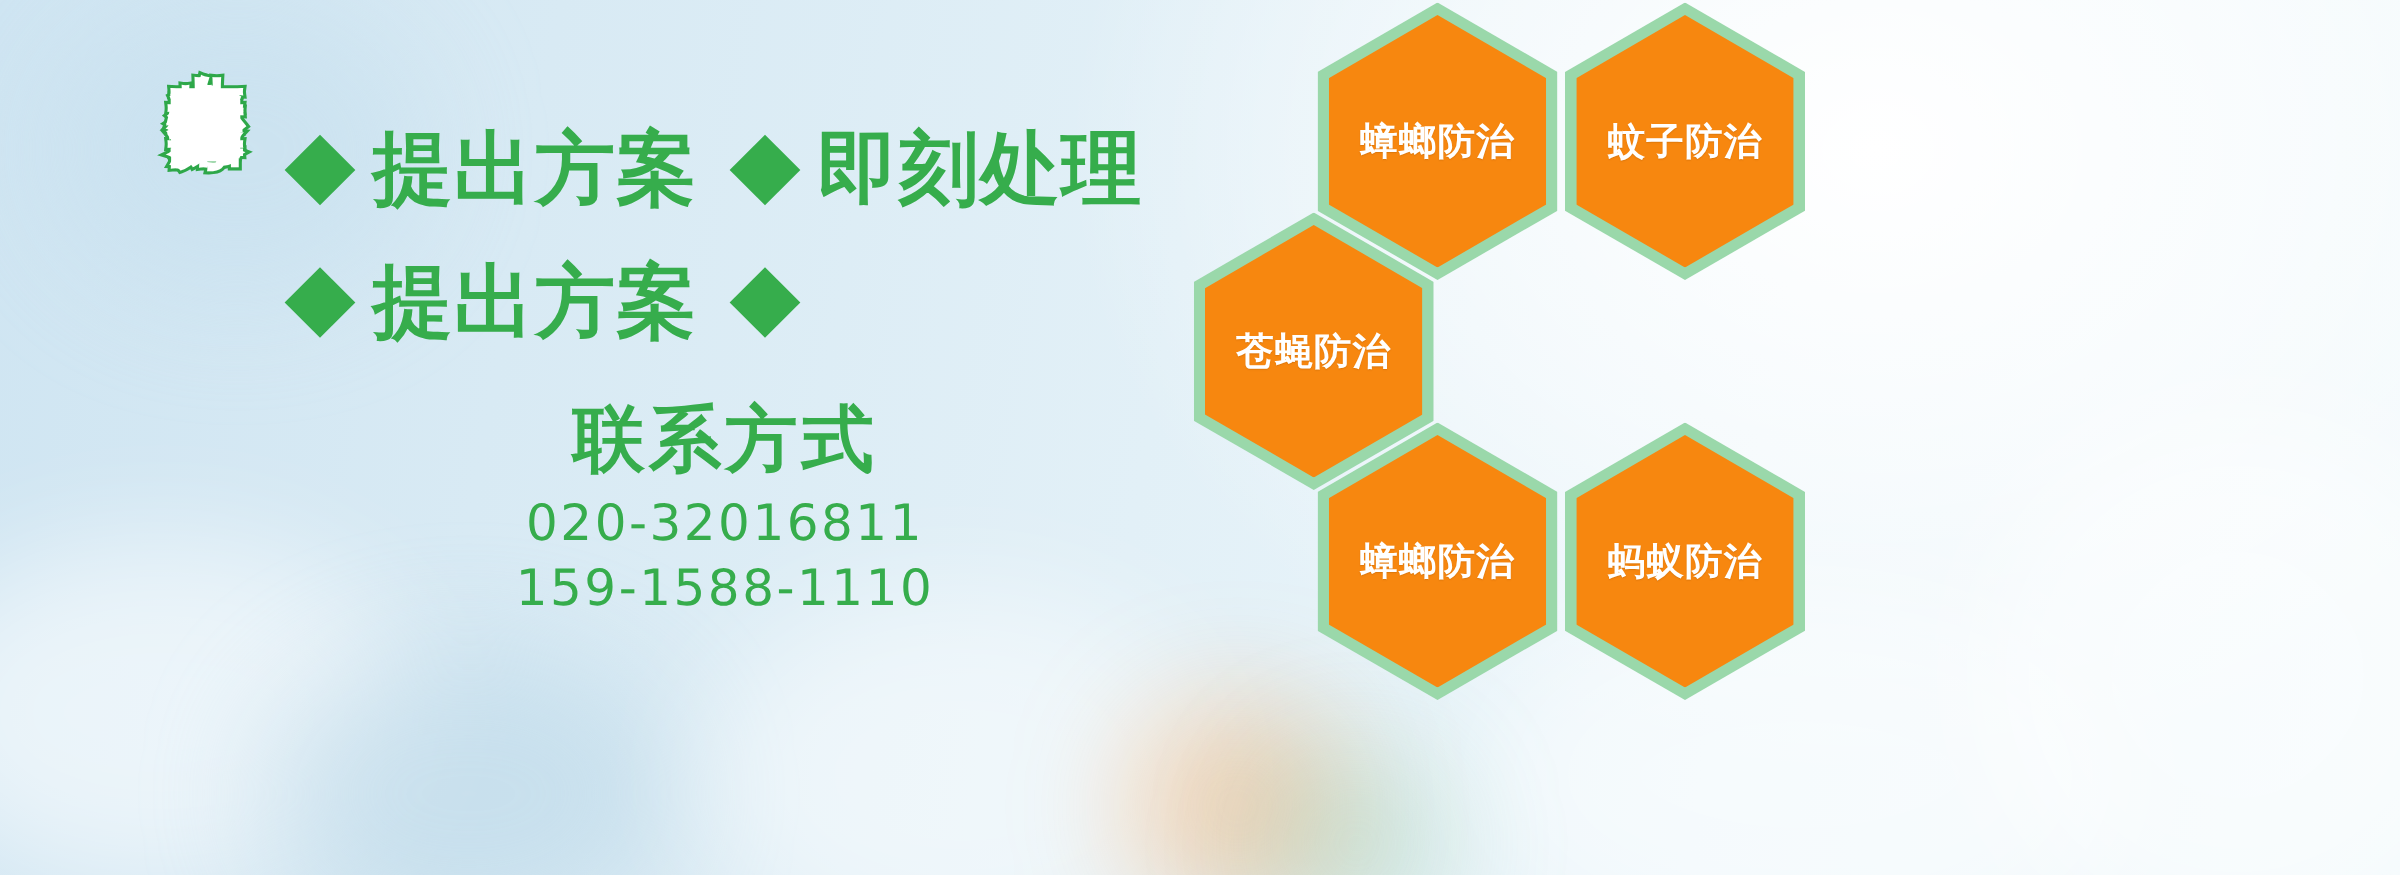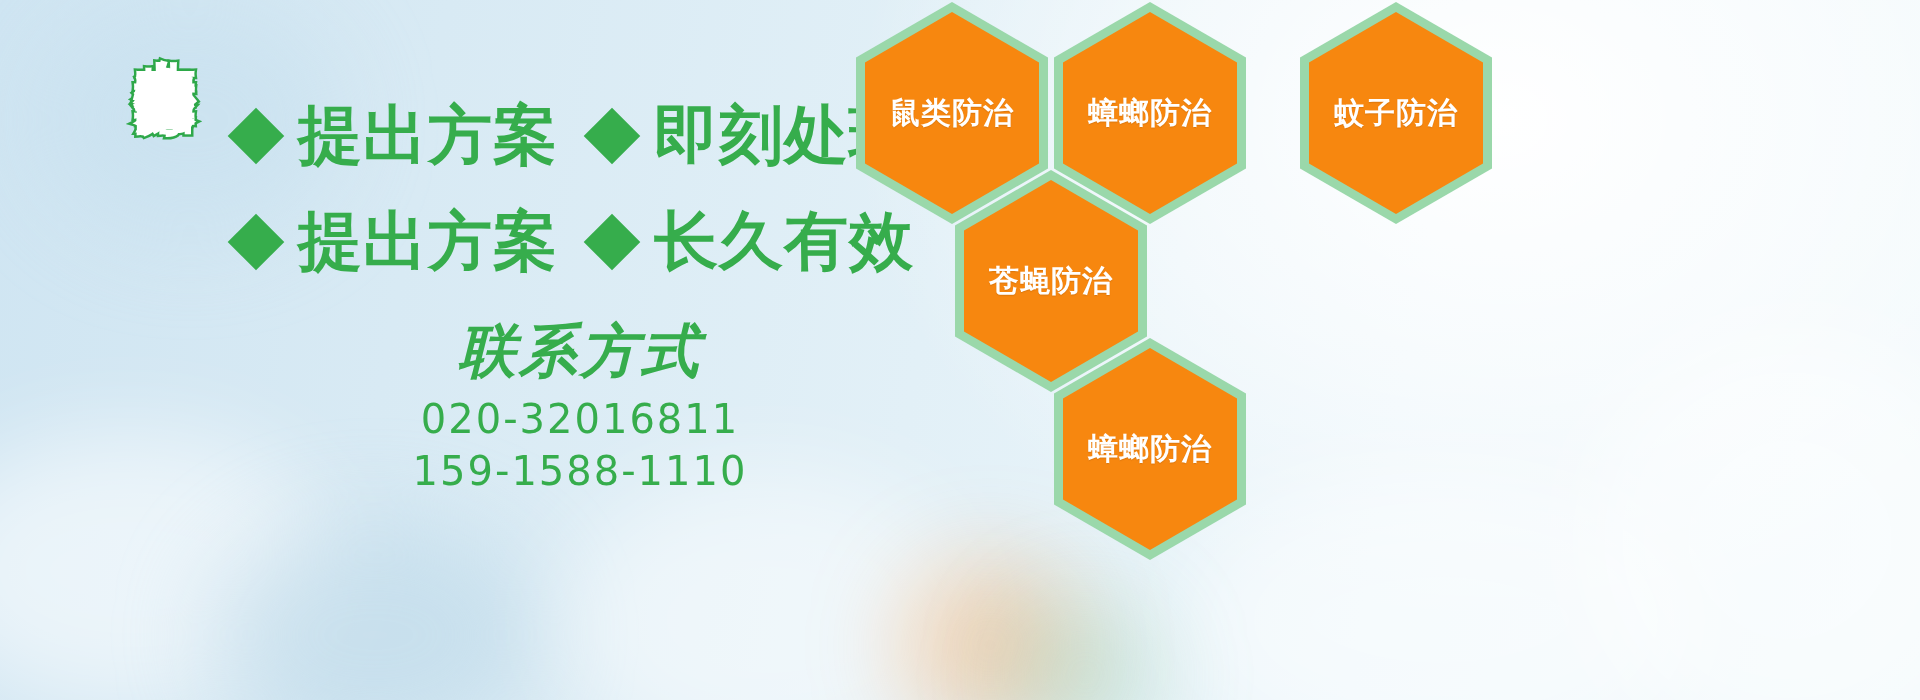--- a/index.html
+++ b/index.html
@@ -99,21 +99,20 @@
     width: 560px;
     text-align: center;
     color: #36ad4c;
   }
   #contact-title {
     font-size: 58px;
     font-weight: bold;
     letter-spacing: 3px;
     line-height: 1.15;
     margin-bottom: 8px;
-    font-style: italic;
   }
   .contact-phone {
     font-size: 40px;
     font-weight: normal;
     letter-spacing: 2px;
     line-height: 1.32;
     font-family: "DejaVu Sans", "Liberation Sans", sans-serif;
   }
 
   
@@ -152,21 +151,21 @@
     font-weight: bold;
     letter-spacing: 1px;
     white-space: nowrap;
     text-shadow: 0 1px 1px rgba(140,70,0,0.25);
   }
 
   
   .hex-r1 { top: 8px; }
   .hex-c1 { left: 0px; }
   .hex-c2 { left: 198px; }
-  .hex-c3 { left: 396px; margin-left: 48px; }
+  .hex-c3 { left: 396px; }
   
   .hex-r2 { top: 176px; }
   .hex-m1 { left: 99px; }
   .hex-m2 { left: 297px; }
   
   .hex-r3 { top: 344px; }
 </style>
 </head>
 <body>
 
@@ -194,50 +193,49 @@
     </span>
   </div>
 
   <div class="feature-line" id="feature-line-2">
     <span class="feature-item">
       <span class="diamond-icon"></span>
       <span class="feature-label">提出方案</span>
     </span>
     <span class="feature-item">
       <span class="diamond-icon"></span>
-      <span class="feature-label">长久有效</span>
     </span>
   </div>
 
   <div id="contact-block">
     <div id="contact-title">联系方式</div>
     <div class="contact-phone">020-32016811</div>
     <div class="contact-phone">159-1588-1110</div>
   </div>
 
   <div id="hex-grid">
 
-    <div class="hex hex-r1 hex-c1">
-      <div class="hex-inner"></div>
-      <span class="hex-label">鼠类防治</span>
-    </div>
     <div class="hex hex-r1 hex-c2">
       <div class="hex-inner"></div>
       <span class="hex-label">蟑螂防治</span>
     </div>
     <div class="hex hex-r1 hex-c3">
       <div class="hex-inner"></div>
       <span class="hex-label">蚊子防治</span>
     </div>
 
     <div class="hex hex-r2 hex-m1">
       <div class="hex-inner"></div>
       <span class="hex-label">苍蝇防治</span>
     </div>
 
     <div class="hex hex-r3 hex-c2">
       <div class="hex-inner"></div>
       <span class="hex-label">蟑螂防治</span>
     </div>
+    <div class="hex hex-r3 hex-c3">
+      <div class="hex-inner"></div>
+      <span class="hex-label">蚂蚁防治</span>
+    </div>
 
   </div>
 
 </div>
 
 </body></html>

